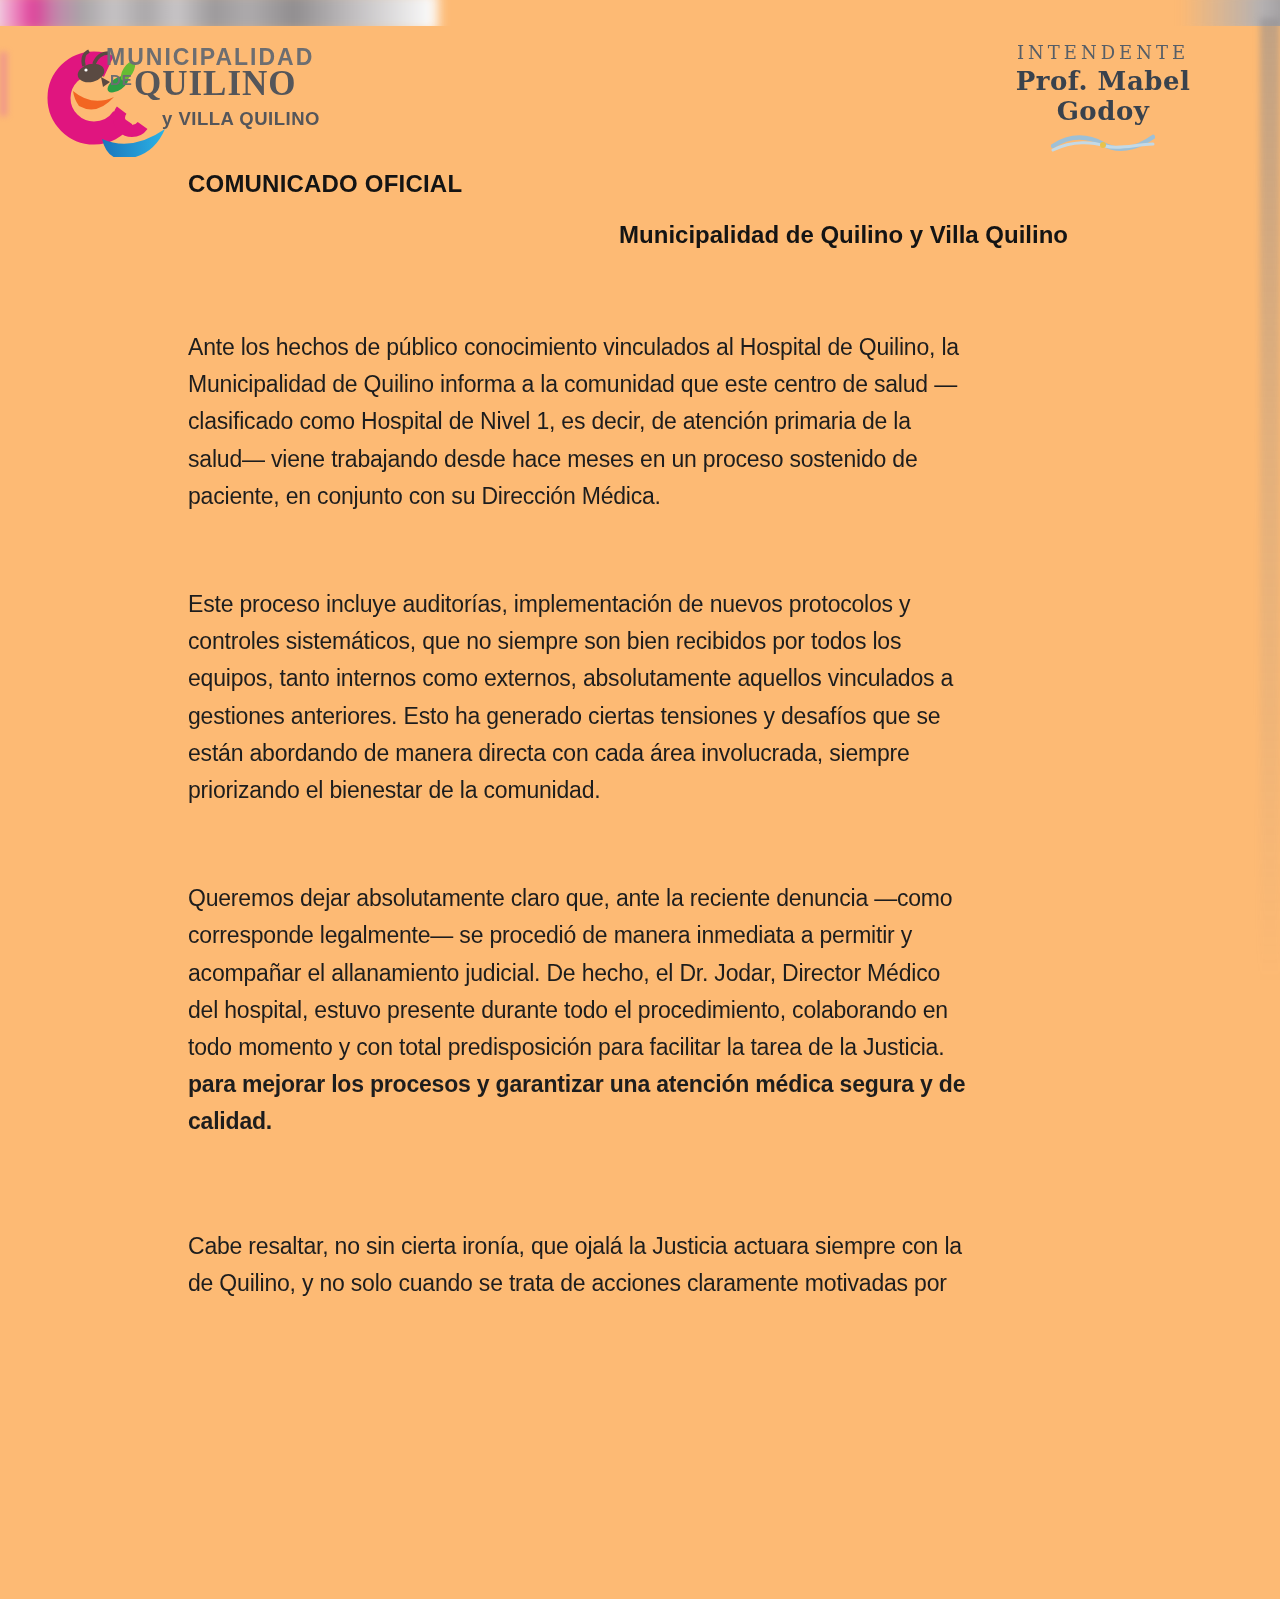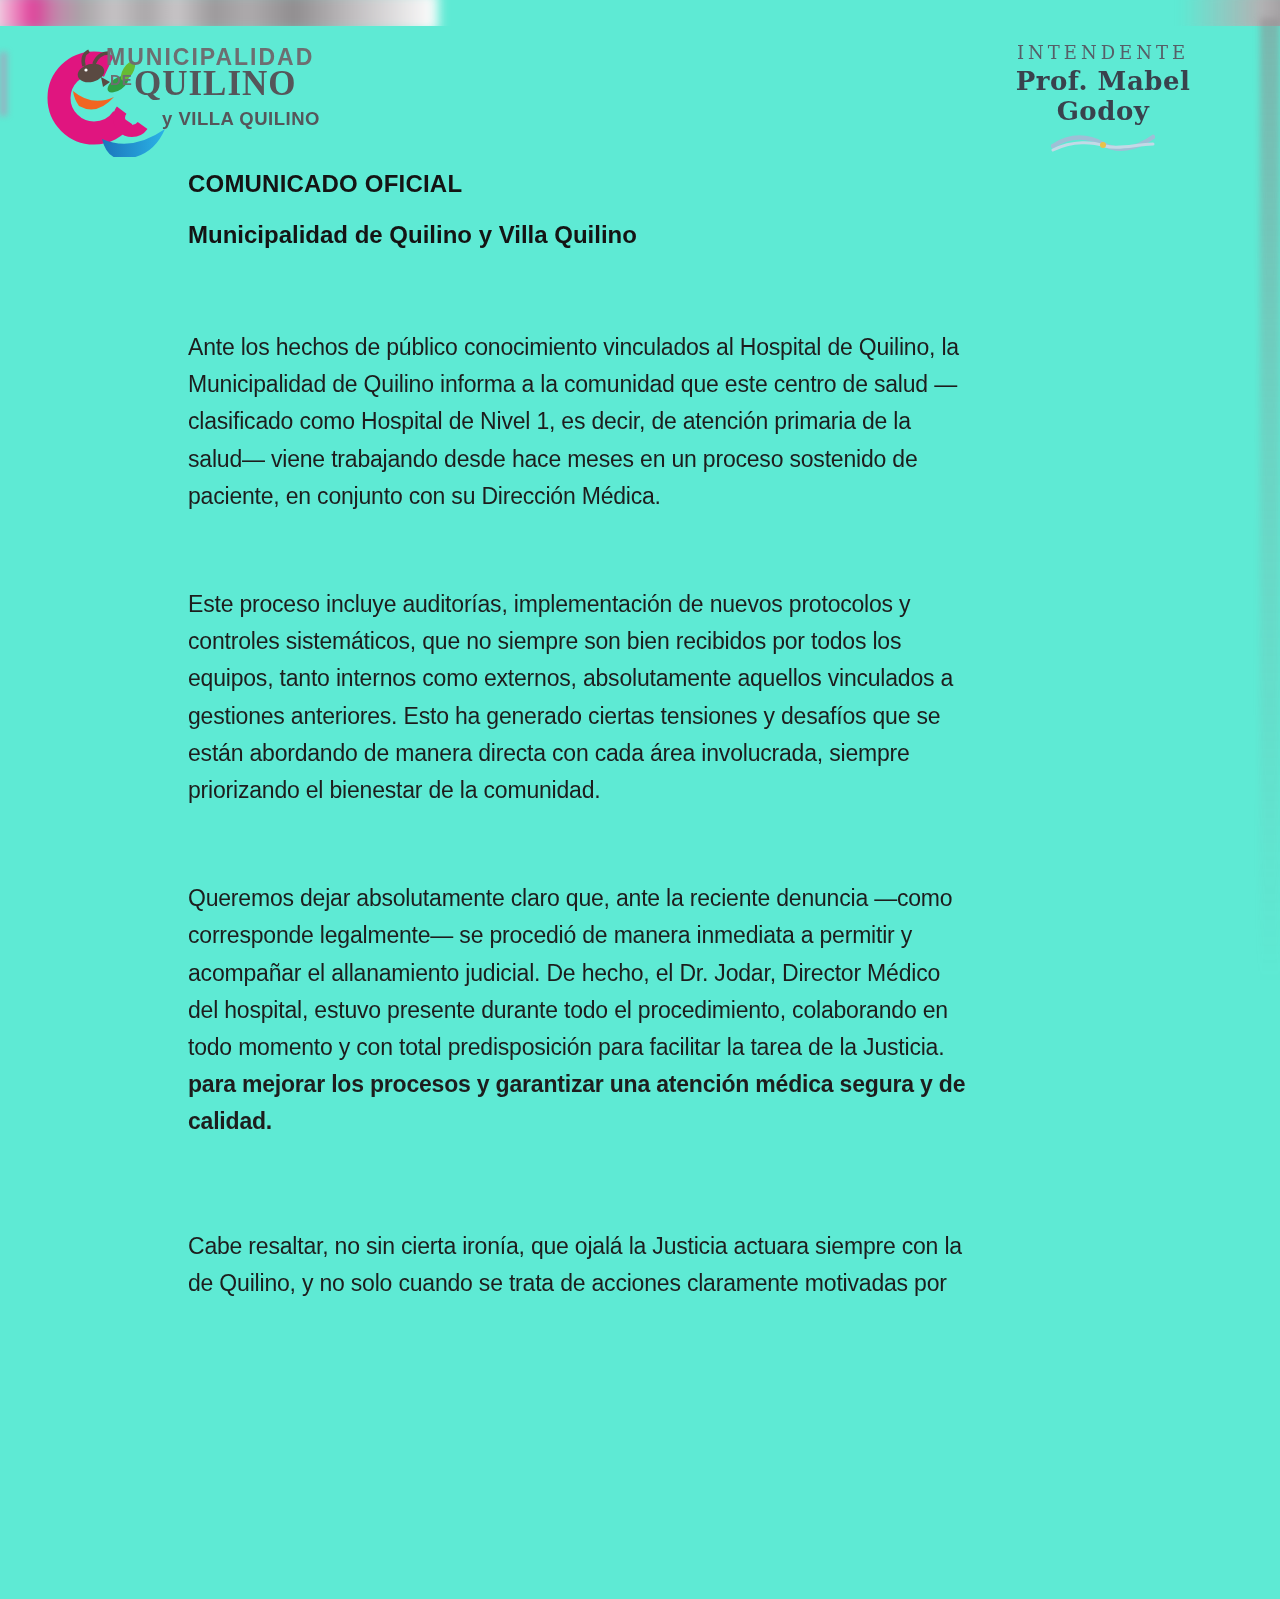--- a/index.html
+++ b/index.html
@@ -1,20 +1,20 @@
 <!DOCTYPE html>
 <html><head>
 <meta charset="utf-8">
 <style>
   * { margin: 0; padding: 0; box-sizing: border-box; }
   html, body { background: #ffffff; }
   body { width: 1280px; height: 1599px; position: relative; overflow: hidden;
          font-family: "Liberation Sans", sans-serif; }
 
-  .page { position: absolute; inset: 0; background: #5eead4; }
+  .page { position: absolute; inset: 0; background: #fdba74; }
 
   
   .top-blur { position: absolute; top: 0; left: 0; width: 1280px; height: 26px; overflow: hidden; }
   .smear-left { position: absolute; top: -8px; left: -12px; width: 450px; height: 40px; filter: blur(6px);
     background: linear-gradient(90deg, #f4f2f3 0%, #ec86bf 6%, #dd3f98 10%, #c387ab 15%,
       #a9a5a8 21%, #c6c3c5 28%, #aaa7a9 35%, #c9c6c8 42%, #9c999b 50%, #aeabad 58%,
       #908d8f 68%, #bdbabc 80%, #ffffff 100%); }
   .smear-right { position: absolute; top: -8px; right: -10px; width: 110px; height: 40px; filter: blur(5px);
     background: linear-gradient(90deg, rgba(255,255,255,0) 0%, #b4b1b3 75%, #9d9a9c 100%); }
   .edge-right { position: absolute; top: 18px; right: 0; width: 20px; height: 1050px; filter: blur(3px);
@@ -39,21 +39,21 @@
                 color: #565e67; }
   .mayor-name { font-family: "DejaVu Serif", serif; font-size: 26px; font-weight: 700;
                 color: #39424d; margin-top: 3px; letter-spacing: 0.5px; }
   .flag-wrap  { margin-top: 5px; height: 22px; }
   .slogan     { font-family: "DejaVu Serif", serif; font-style: italic; font-size: 20px;
                 color: #3e3e3e; margin-top: 1px; letter-spacing: 0.5px; }
 
   
   .doc-title    { position: absolute; top: 170px; left: 188px; width: 880px; text-align: left;
                   font-size: 24px; font-weight: 700; color: #141414; letter-spacing: 0.2px; }
-  .doc-subtitle { position: absolute; top: 221px; left: 188px; width: 880px; text-align: left;
+  .doc-subtitle { position: absolute; top: 221px; left: 188px; width: 880px; text-align: right;
                   font-size: 24px; font-weight: 700; color: #141414; }
   .doc-body  { position: absolute; top: 329px; left: 188px; width: 940px; }
   .paragraph { margin-bottom: 71px; }
   .paragraph:nth-child(3) { margin-bottom: 87px; }
   .line { font-size: 23px; line-height: 37.2px; color: #1d1d1d; letter-spacing: -0.2px;
           white-space: pre; }
   .line.bold { font-weight: 700; }
 </style>
 </head>
 <body>

